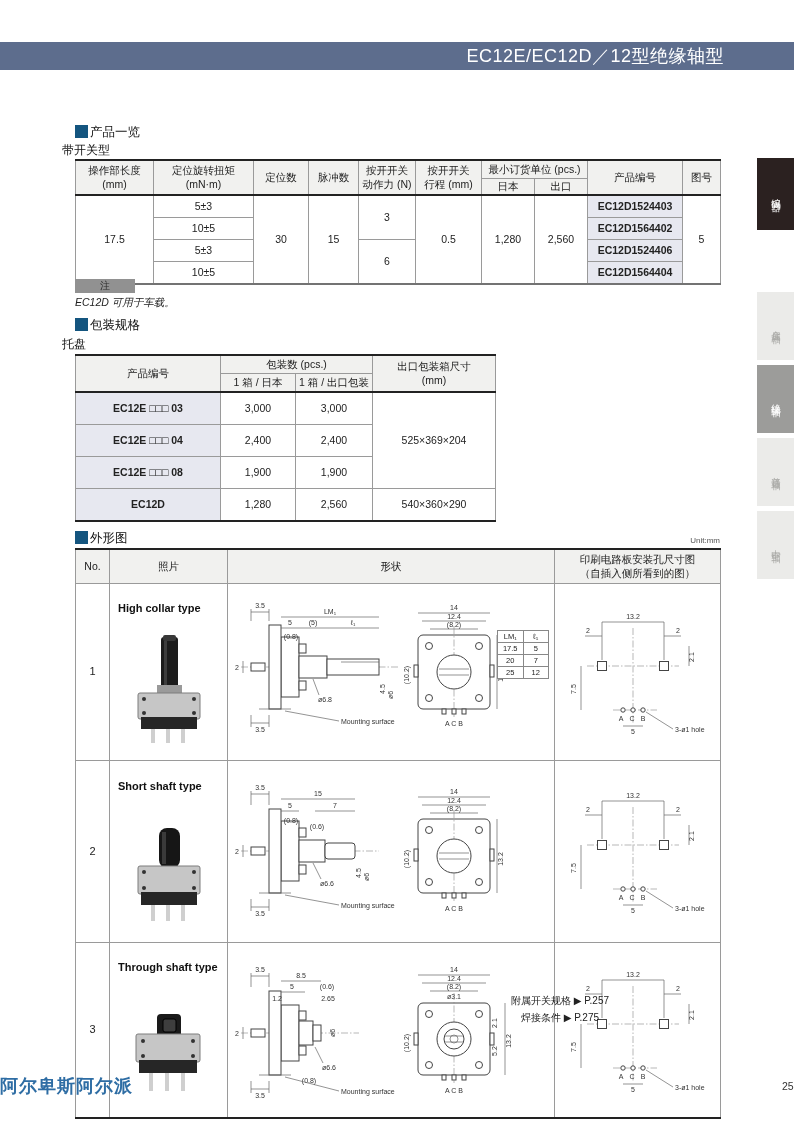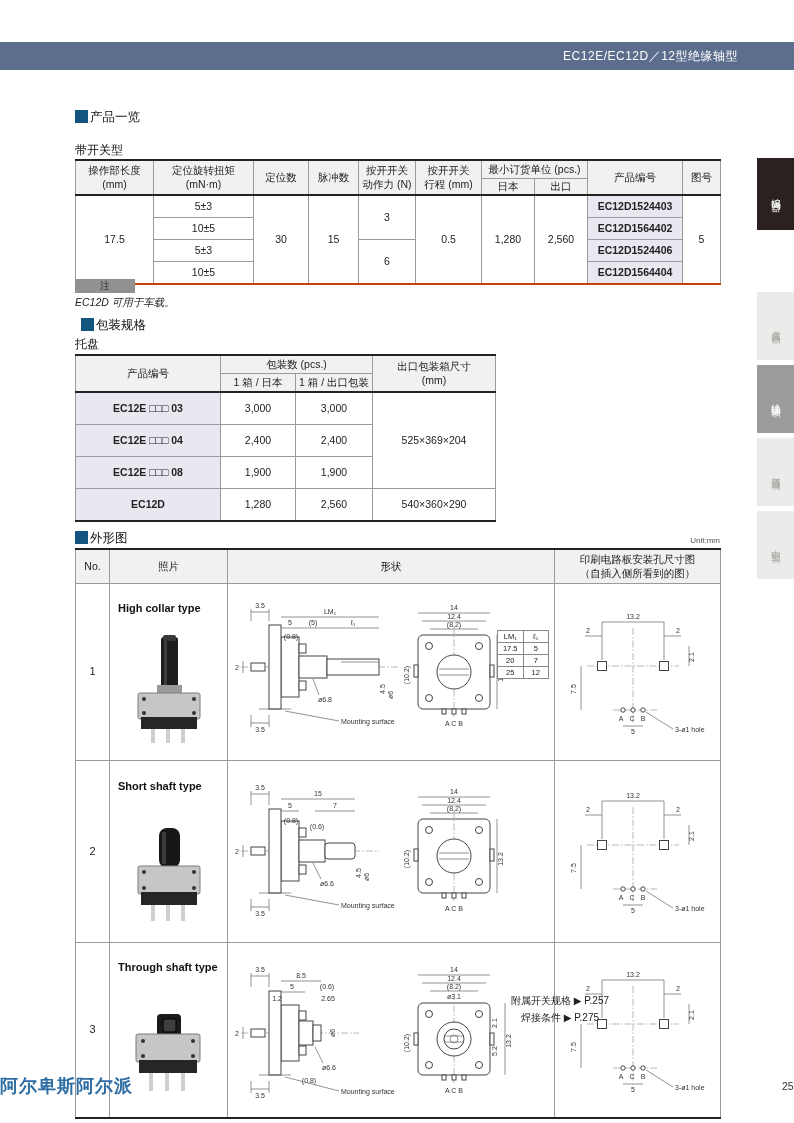--- a/index.html
+++ b/index.html
@@ -1,30 +1,30 @@
 <!DOCTYPE html>
 <html><head>
 <meta charset="utf-8">
 <style>
   html,body{margin:0;padding:0;background:#e8e8e8;}
   .page{position:relative;width:794px;height:1123px;background:#ffffff;margin:0 auto;
         font-family:"Liberation Sans","DejaVu Sans",sans-serif;color:#222;overflow:hidden;}
   
   .header-bar{position:absolute;top:42px;left:0;width:794px;height:28px;background:#5d6d8d;}
-  .header-bar span{display:block;line-height:28px;color:#fff;font-size:12px;text-align:right;padding-right:56px;letter-spacing:.5px;}
+  .header-bar span{display:block;line-height:28px;color:#fff;font-size:18px;text-align:right;padding-right:70px;letter-spacing:.5px;}
   
   .sec{position:absolute;left:75px;font-size:12.5px;color:#111;}
   .sq{display:inline-block;width:13px;height:13px;background:#14557f;margin-right:2px;vertical-align:-2px;}
-  .sub{position:absolute;left:75px;font-size:12px;color:#111;}
+  .sub{position:absolute;left:62px;font-size:12px;color:#111;}
   
   table{border-collapse:collapse;table-layout:fixed;position:absolute;background:#fff;}
   th,td{border:1px solid #9a9a9a;font-size:10.5px;font-weight:normal;text-align:center;
         white-space:pre-line;padding:1px 2px;color:#222;line-height:1.25;}
   thead th{background:#f1f1ef;}
-  .t1{left:75px;top:159px;width:645px;border-top:2px solid #222;border-bottom:2px solid #c2410c;}
+  .t1{left:75px;top:159px;width:645px;border-top:2px solid #222;border-bottom:2px solid #737373;}
   .t1 thead tr:first-child th{height:15px;}
   .t1 .hb{border-bottom:2px solid #222;}
   .t1 tbody td{height:19px;}
   .pn{background:#e7e8f0;font-weight:bold;}
   .note-badge{position:absolute;left:75px;top:279px;width:60px;height:14px;background:#919191;
               color:#2f2f2f;font-size:10px;line-height:14px;text-align:center;}
   .note-text{position:absolute;left:75px;top:296px;font-size:10.5px;font-style:italic;}
   .t2{left:75px;top:354px;width:420px;border-top:2px solid #222;border-bottom:2px solid #222;}
   .t2 thead th{height:15px;}
   .t2 .hb{border-bottom:2px solid #222;}
@@ -61,21 +61,21 @@
 </style>
 </head>
 <body>
 
 <div class="page">
 
   <div class="header-bar">
     <span>EC12E/EC12D／12型绝缘轴型</span>
   </div>
 
-  <div class="sec" style="top:109px;">
+  <div class="sec" style="top:124px;">
     <span class="sq"></span><span>产品一览</span>
   </div>
   <div class="sub" style="top:142px;">带开关型</div>
 
   <table class="t1">
     <colgroup>
         <col style="width:78px">
         <col style="width:100px">
         <col style="width:55px">
         <col style="width:50px">
@@ -132,21 +132,21 @@
       <tr>
         <td>10±5</td>
         <td class="pn">EC12D1564404</td>
       </tr>
     </tbody>
   </table>
 
   <div class="note-badge">注</div>
   <div class="note-text">EC12D 可用于车载。</div>
 
-  <div class="sec" style="top:317px;margin-left:6px;">
+  <div class="sec" style="top:317px;">
     <span class="sq"></span><span>包装规格</span>
   </div>
   <div class="sub" style="top:336px;">托盘</div>
 
   <table class="t2">
     <colgroup>
         <col style="width:145px">
         <col style="width:75px">
         <col style="width:77px">
         <col style="width:123px">

